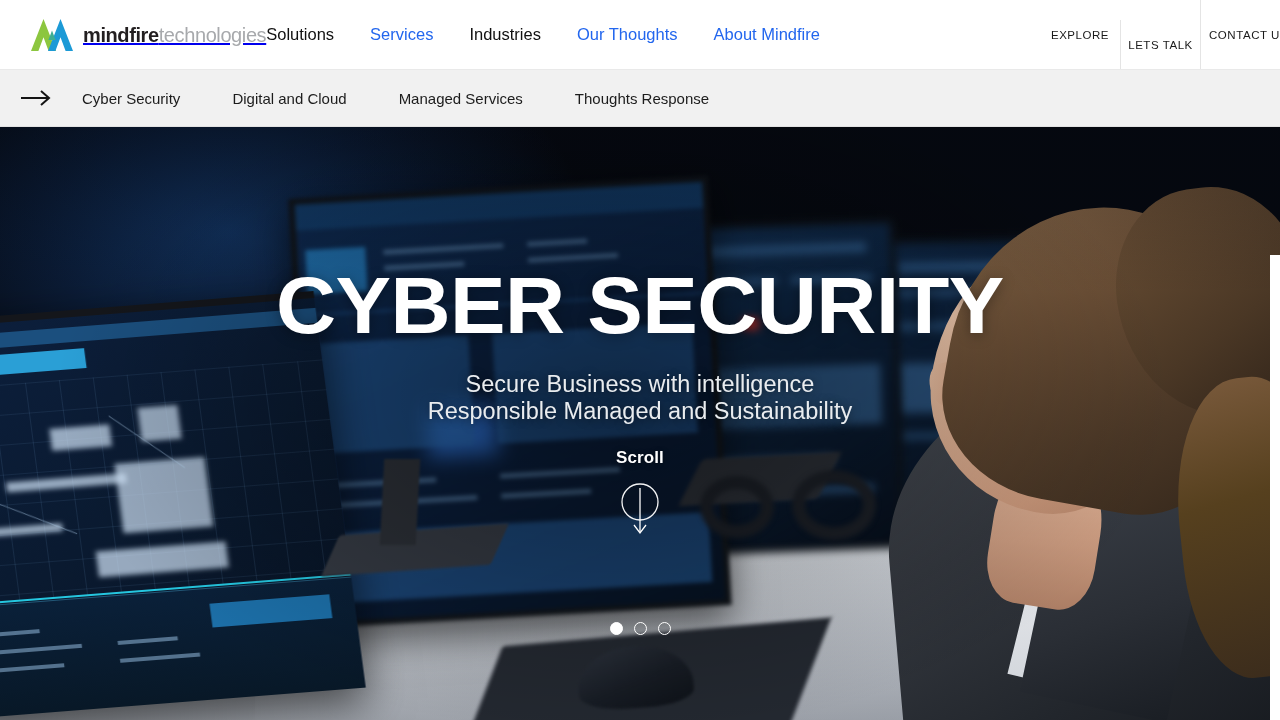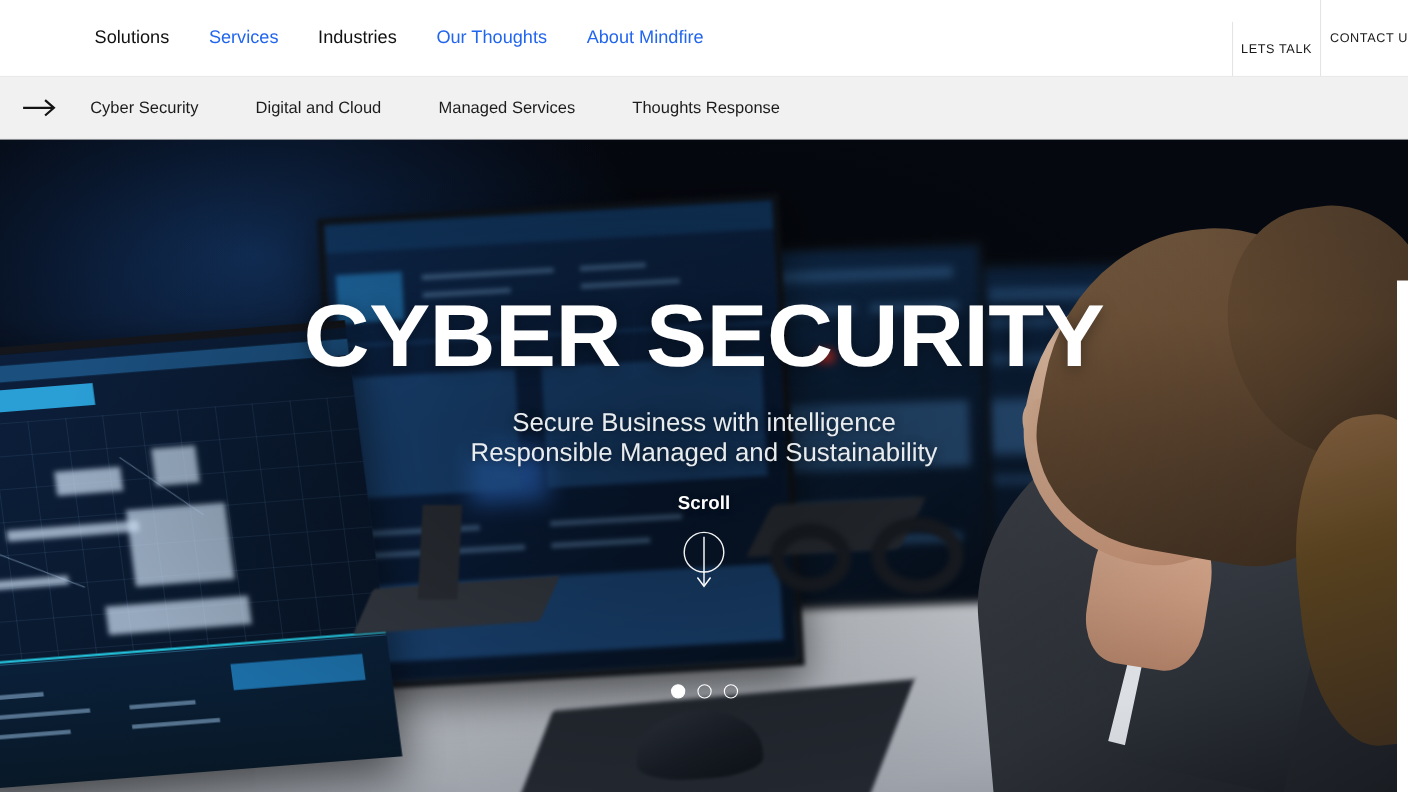--- a/index.html
+++ b/index.html
@@ -32,21 +32,20 @@
     letter-spacing:-0.4px;
     white-space:nowrap;
     line-height:1;
   }
   .brand-text .b1 { color:#231f20; font-weight:bold; }
   .brand-text .b2 { color:#a7a9ac; font-weight:normal; }
 
   .mainnav {
     display:flex; align-items:center;
     gap:0;
-    margin-left:86px;
   }
   .mainnav a {
     font-size:16.5px;
     text-decoration:none;
     padding:0 36px 0 0;
     white-space:nowrap;
     line-height:1;
   }
   .mainnav a.dark { color:#111111; }
   .mainnav a.link { color:#2266ee; }
@@ -405,30 +404,41 @@
     width:10px;
     background:#ffffff;
     z-index:9;
   }
 </style>
 </head>
 <body>
 
 <div class="header">
 
+  <a class="brand" href="#">
+    <svg class="logo-mark" viewBox="0 0 44 34">
+      <path d="M13.5 1 L26 33 L18.6 33 L13.5 19.2 L8.4 33 L1 33 Z" fill="#8cc63f"></path>
+      <path d="M30.5 1 L43 33 L35.6 33 L30.5 19.2 L25.4 33 L18 33 Z" fill="#1c9ad6"></path>
+      <path d="M22 12.5 L25.6 22 L18.4 22 Z" fill="#3fae92"></path>
+    </svg>
+    <span class="brand-text">
+      <span class="b1">mindfire</span><span class="b2">technologies</span>
+    </span>
+  </a>
 
   <nav class="mainnav">
     <a href="#" class="dark">Solutions</a>
     <a href="#" class="link">Services</a>
     <a href="#" class="dark">Industries</a>
     <a href="#" class="link">Our Thoughts</a>
     <a href="#" class="link">About Mindfire</a>
   </nav>
 
   <div class="utilnav">
+    <a href="#" class="util u1">EXPLORE</a>
     <a href="#" class="util u2">LETS TALK</a>
     <a href="#" class="util u3">CONTACT US</a>
   </div>
 </div>
 
 <div class="subnav">
   <span class="subnav-arrow">
     <svg width="34" height="18" viewBox="0 0 34 18">
       <line x1="1" y1="9" x2="28" y2="9" stroke="#141414" stroke-width="2"></line>
       <polyline points="21,2 29,9 21,16" fill="none" stroke="#141414" stroke-width="2"></polyline>

